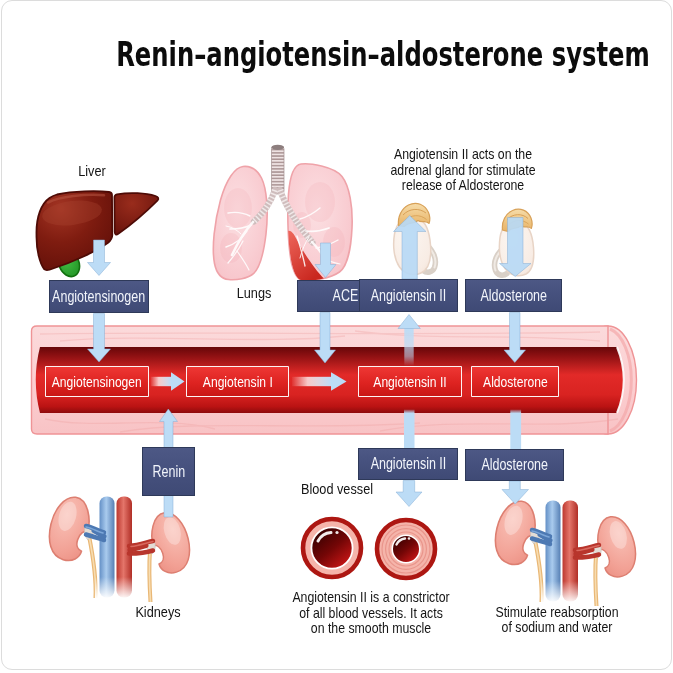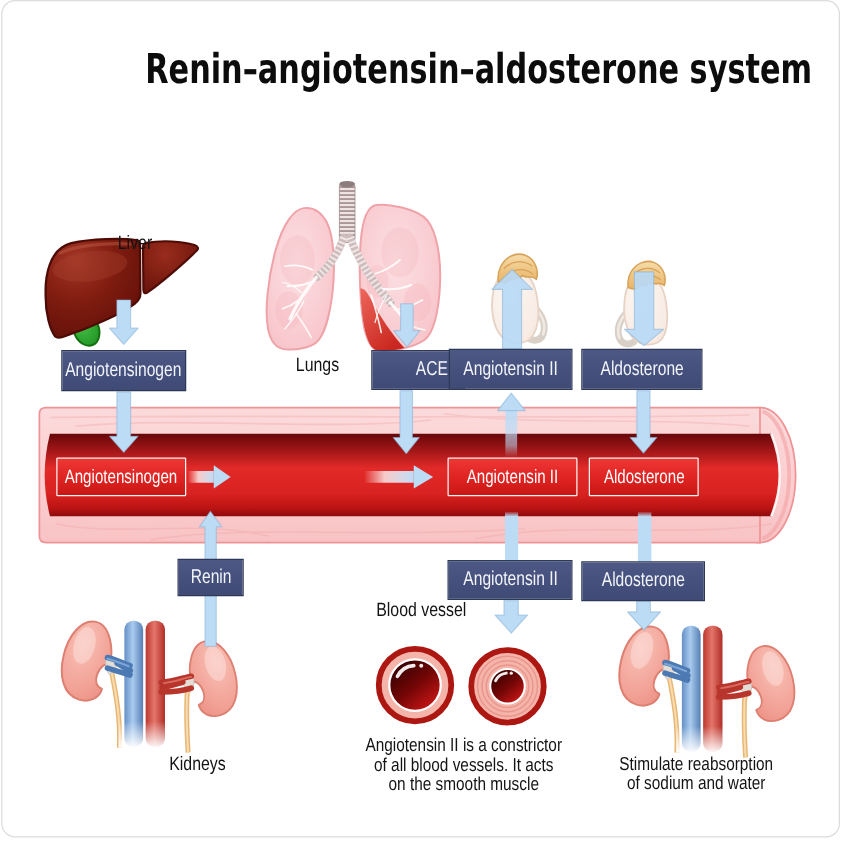--- a/index.html
+++ b/index.html
@@ -318,55 +318,61 @@
         <rect x="292" y="376.8" width="39" height="9.4" fill="url(#gTrailA)"></rect>
         <path fill="#bcdcf6" d="M 331,372.2 L 346.5,381.5 L 331,390.8 Z"></path>
       </g>
     </g>
   </svg>
 
   <div class="title">
       <span class="cond">Renin–angiotensin–aldosterone system</span>
     </div>
 
-  <div class="olabel" style="left:92px;top:186px;margin-left:16px;"><span class="cond">Liver</span></div>
+  <div class="olabel" style="left:92px;top:162px;"><span class="cond">Liver</span></div>
   <div class="olabel" style="left:254px;top:284px;"><span class="cond">Lungs</span></div>
   <div class="olabel" style="left:114px;top:603px;margin-left:44px;"><span class="cond">Kidneys</span></div>
   <div class="olabel" style="left:337px;top:480px;"><span class="cond">Blood vessel</span></div>
 
+  <div class="note" style="left:463px;top:146px;"><span class="cond">Angiotensin II acts on the
+adrenal gland for stimulate
+release of Aldosterone</span></div>
   <div class="note" style="left:371px;top:589px;"><span class="cond">Angiotensin II is a constrictor
 of all blood vessels. It acts
 on the smooth muscle</span></div>
   <div class="note" style="left:557px;top:603.5px;"><span class="cond">Stimulate reabsorption
 of sodium and water</span></div>
 
   <div class="bluebox" style="left:49px;top:280px;width:100px;height:33px;">
       <span class="cond">Angiotensinogen</span>
     </div>
   <div class="bluebox" style="left:297px;top:280px;width:75px;height:32px;padding-left:22px;">
       <span class="cond">ACE</span>
     </div>
   <div class="bluebox" style="left:359px;top:279px;width:99px;height:33px;">
       <span class="cond">Angiotensin II</span>
     </div>
   <div class="bluebox" style="left:465px;top:279px;width:97px;height:33px;">
       <span class="cond">Aldosterone</span>
     </div>
-  <div class="bluebox" style="left:142px;top:447px;width:53px;height:30px;">
+  <div class="bluebox" style="left:142px;top:447px;width:53px;height:49px;">
       <span class="cond">Renin</span>
     </div>
   <div class="bluebox" style="left:358px;top:448px;width:100px;height:32px;">
       <span class="cond">Angiotensin II</span>
     </div>
   <div class="bluebox" style="left:465px;top:449px;width:99px;height:32px;">
       <span class="cond">Aldosterone</span>
     </div>
 
   <div class="vbox" style="left:45px;top:366px;width:104px;height:31px;">
       <span class="cond">Angiotensinogen</span>
     </div>
+  <div class="vbox" style="left:186px;top:366px;width:103px;height:31px;">
+      <span class="cond">Angiotensin I</span>
+    </div>
   <div class="vbox" style="left:358px;top:366px;width:104px;height:31px;">
       <span class="cond">Angiotensin II</span>
     </div>
   <div class="vbox" style="left:471px;top:366px;width:88px;height:31px;">
       <span class="cond">Aldosterone</span>
     </div>
 </div>
 
 </body></html>

